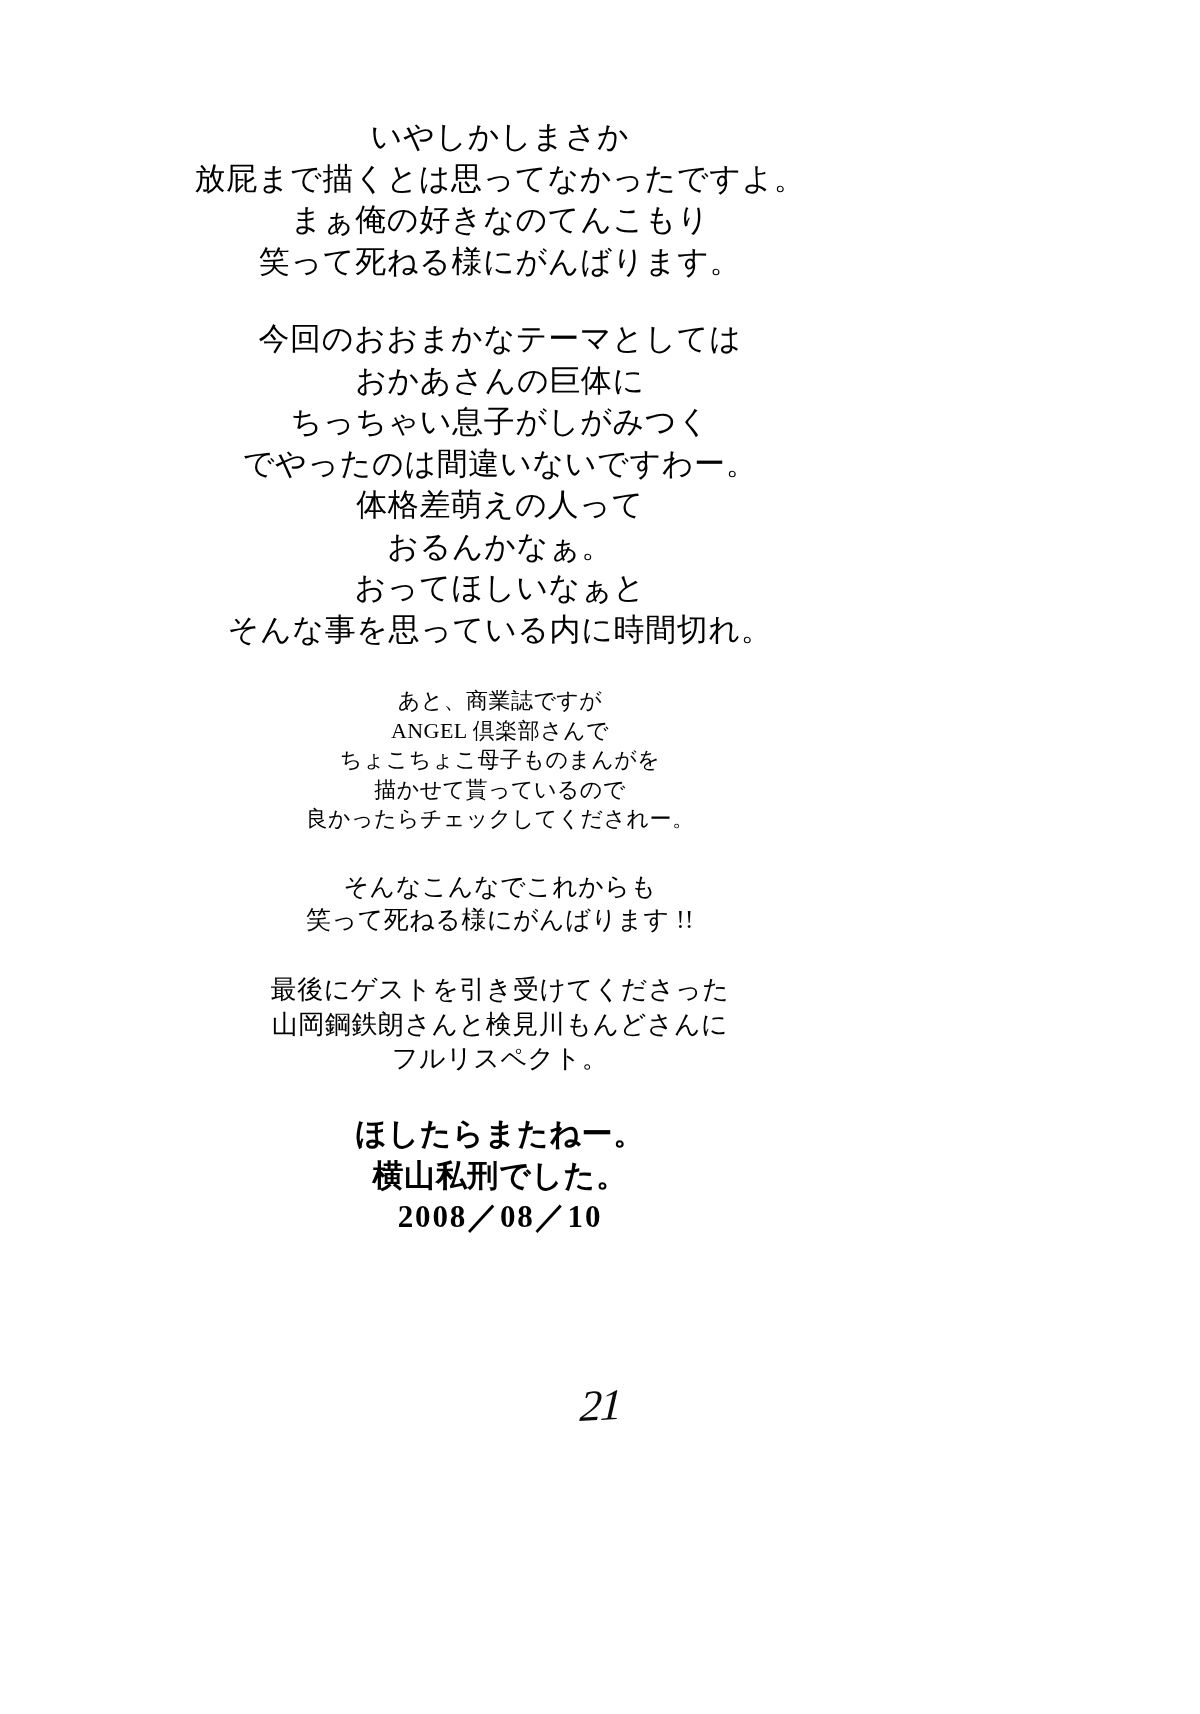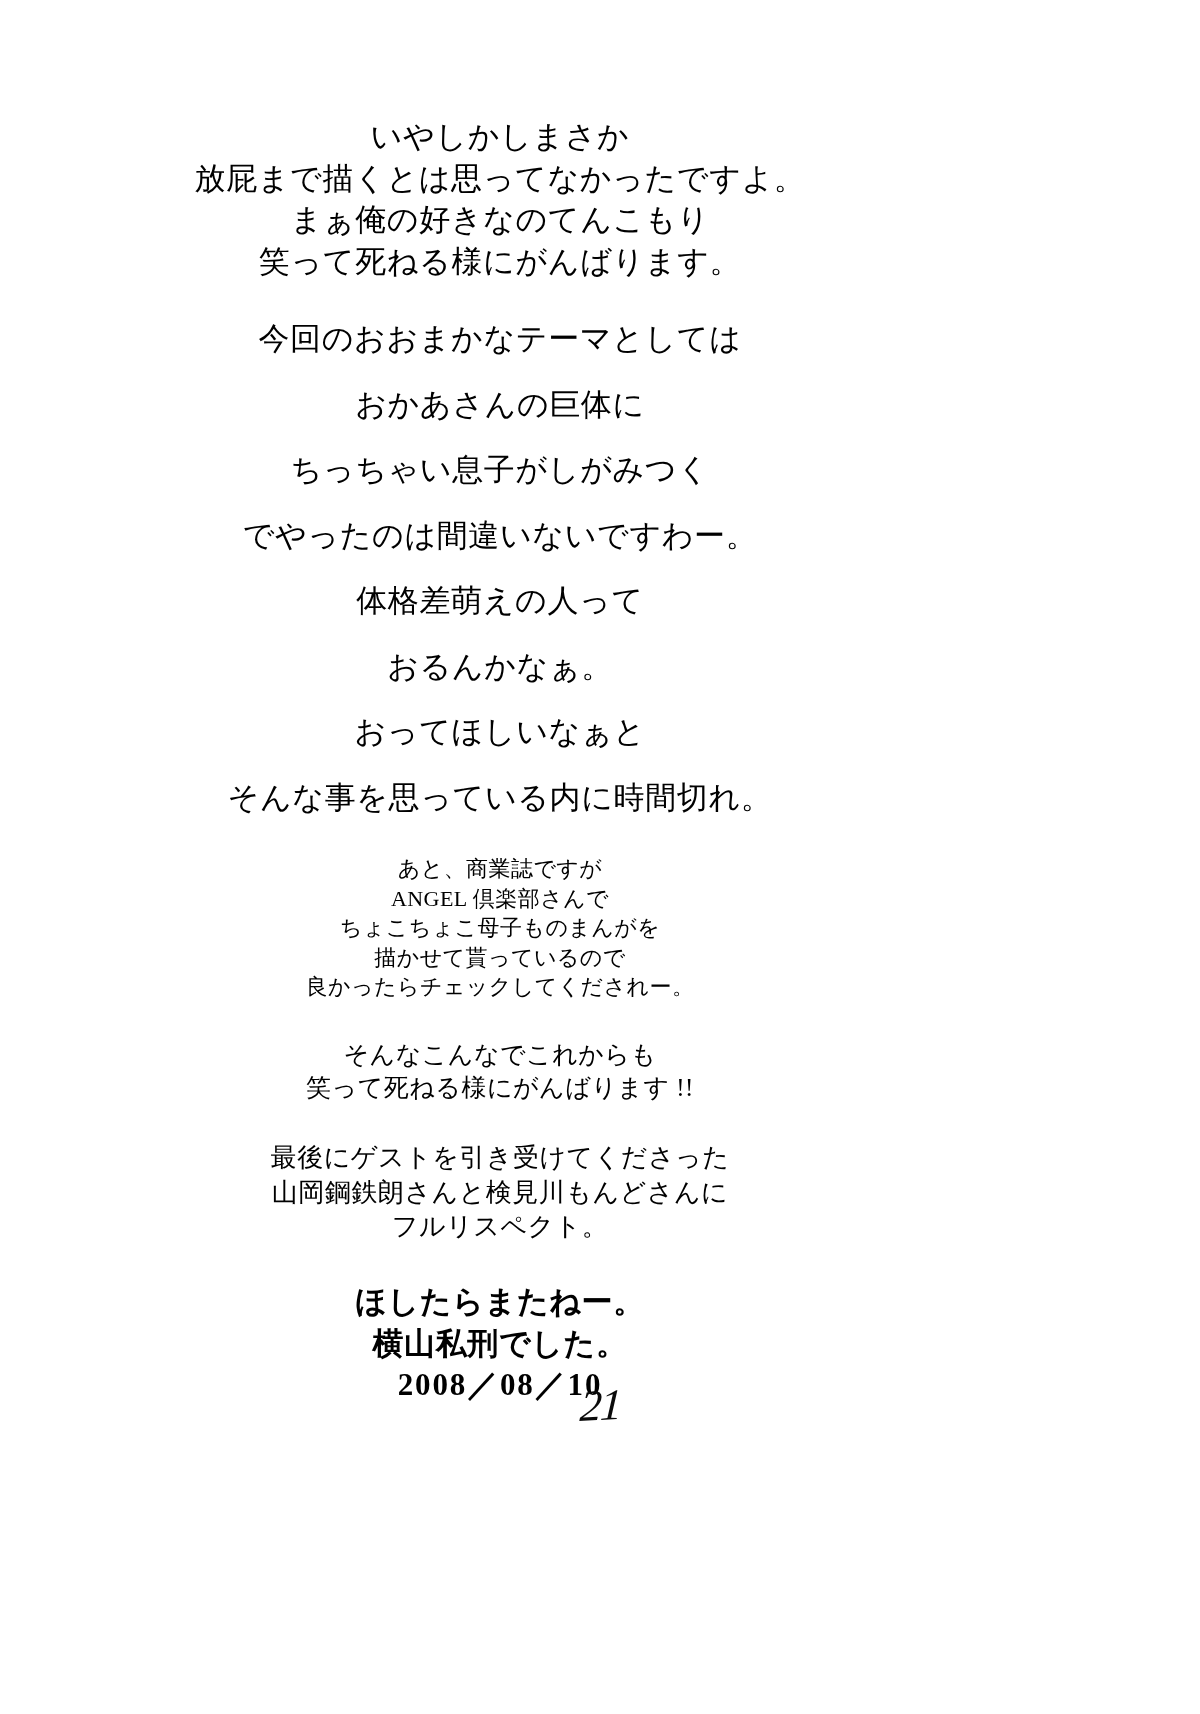--- a/index.html
+++ b/index.html
@@ -32,21 +32,21 @@
   }
   .line {
     display: block;
     font-size: 32px;
     line-height: 1.34;
     letter-spacing: 0.02em;
     white-space: pre;
   }
   
   .para.block-1 .line { font-size: 31px; }
-  .para.block-2 .line { font-size: 31px; margin-top: 24px; }
+  .para.block-2 .line { font-size: 31px; }
   .para.block-3 .line { font-size: 22px; }
   .para.block-4 .line { font-size: 25px; }
   .para.block-5 .line { font-size: 26px; }
   .para.block-6 .line { font-size: 31px; }
 
   .signature .line {
     font-size: 31px;
   }
   .signature .date {
     font-size: 32px;

